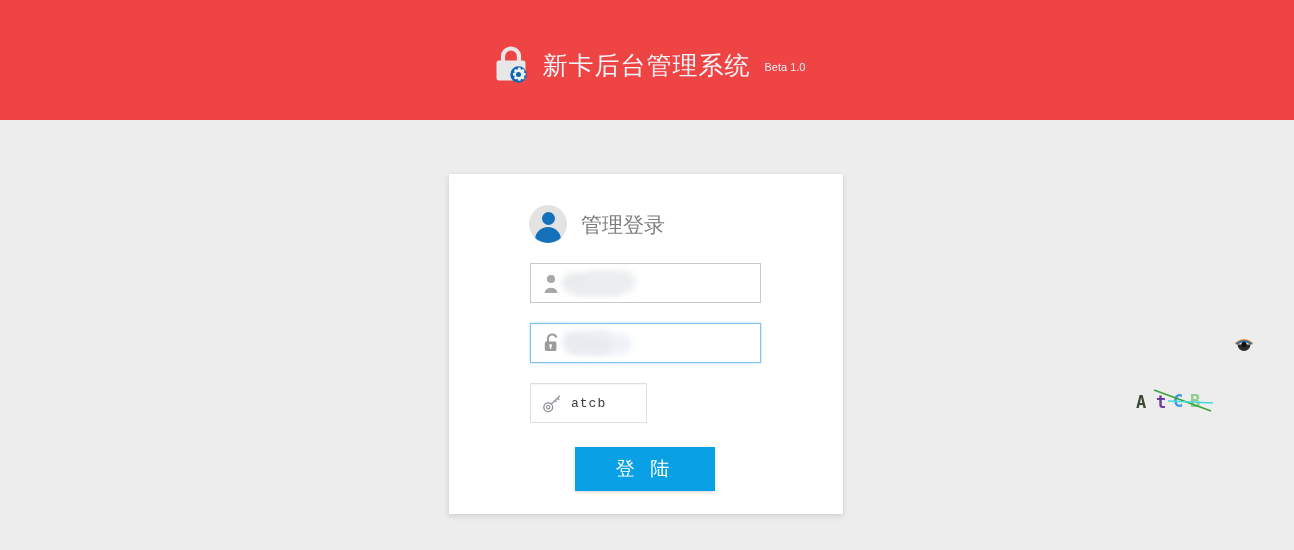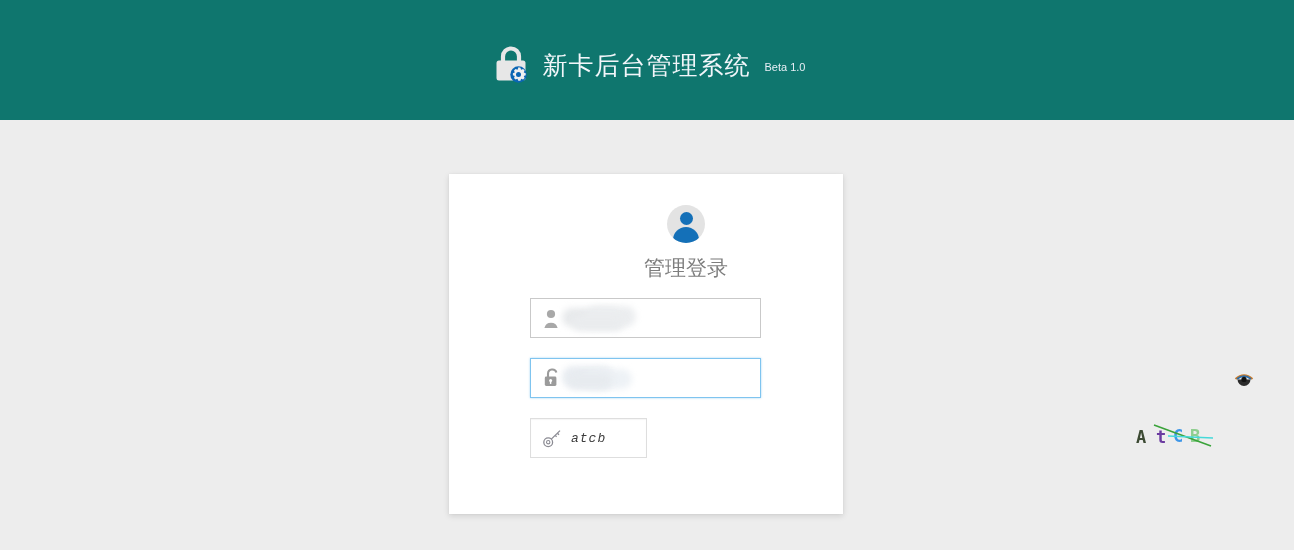--- a/index.html
+++ b/index.html
@@ -11,21 +11,21 @@
     height: 550px;
     background: #ededed;
     font-family: "Liberation Sans", "DejaVu Sans", sans-serif;
     overflow: hidden;
   }
 
   
   .header {
     width: 100%;
     height: 120px;
-    background: #0f766e;
+    background: #ef4444;
     display: flex;
     align-items: center;
     justify-content: center;
     box-sizing: border-box;
   }
   .brand {
     display: flex;
     align-items: center;
     gap: 10px;
     transform: translateY(5px);
@@ -67,21 +67,20 @@
     background: #ffffff;
     box-shadow: 0 2px 6px rgba(0,0,0,0.13), 0 0 1px rgba(0,0,0,0.09);
     box-sizing: border-box;
   }
 
   .card-head {
     display: flex;
     align-items: center;
     gap: 14px;
     padding: 31px 0 0 80px;
-    flex-direction: column;
   }
   .avatar {
     width: 38px;
     height: 38px;
     border-radius: 50%;
     background: #e3e3e3;
     position: relative;
     overflow: hidden;
     flex: 0 0 auto;
   }
@@ -118,21 +117,20 @@
   .input-box {
     width: 231px;
     height: 40px;
     border: 1px solid #c9c9c9;
     background: #fff;
     box-sizing: border-box;
     display: flex;
     align-items: center;
     padding-left: 11px;
     position: relative;
-    font-style: italic;
   }
   .input-box.wide { width: 231px; }
   .input-box.focused {
     border: 1px solid #7fc4ef;
     box-shadow: 0 0 2px rgba(127,196,239,0.7);
   }
   .input-box.small {
     width: 117px;
     height: 40px;
     border: 1px solid #dedede;
@@ -319,15 +317,18 @@
         <span class="cap-ch" style="left:24px; top:10px; color:#6b3ba0;">t</span>
         <span class="cap-ch" style="left:41px; top:9px;  color:#3d96e8;">C</span>
         <span class="cap-ch" style="left:58px; top:9px;  color:#8fce8f;">B</span>
         <svg width="84" height="36" viewBox="0 0 84 36" style="position:absolute;left:0;top:0;" aria-hidden="true">
           <path d="M22 6 L79 27" stroke="#3aa33a" stroke-width="1.6" fill="none"></path>
           <path d="M36 17 L81 19" stroke="#45d9d9" stroke-width="1.4" fill="none"></path>
         </svg>
       </span>
     </div>
 
+    <div class="btn-row">
+      <button class="login-btn">登 陆</button>
+    </div>
 
   </div>
 </div>
 
 </body></html>

